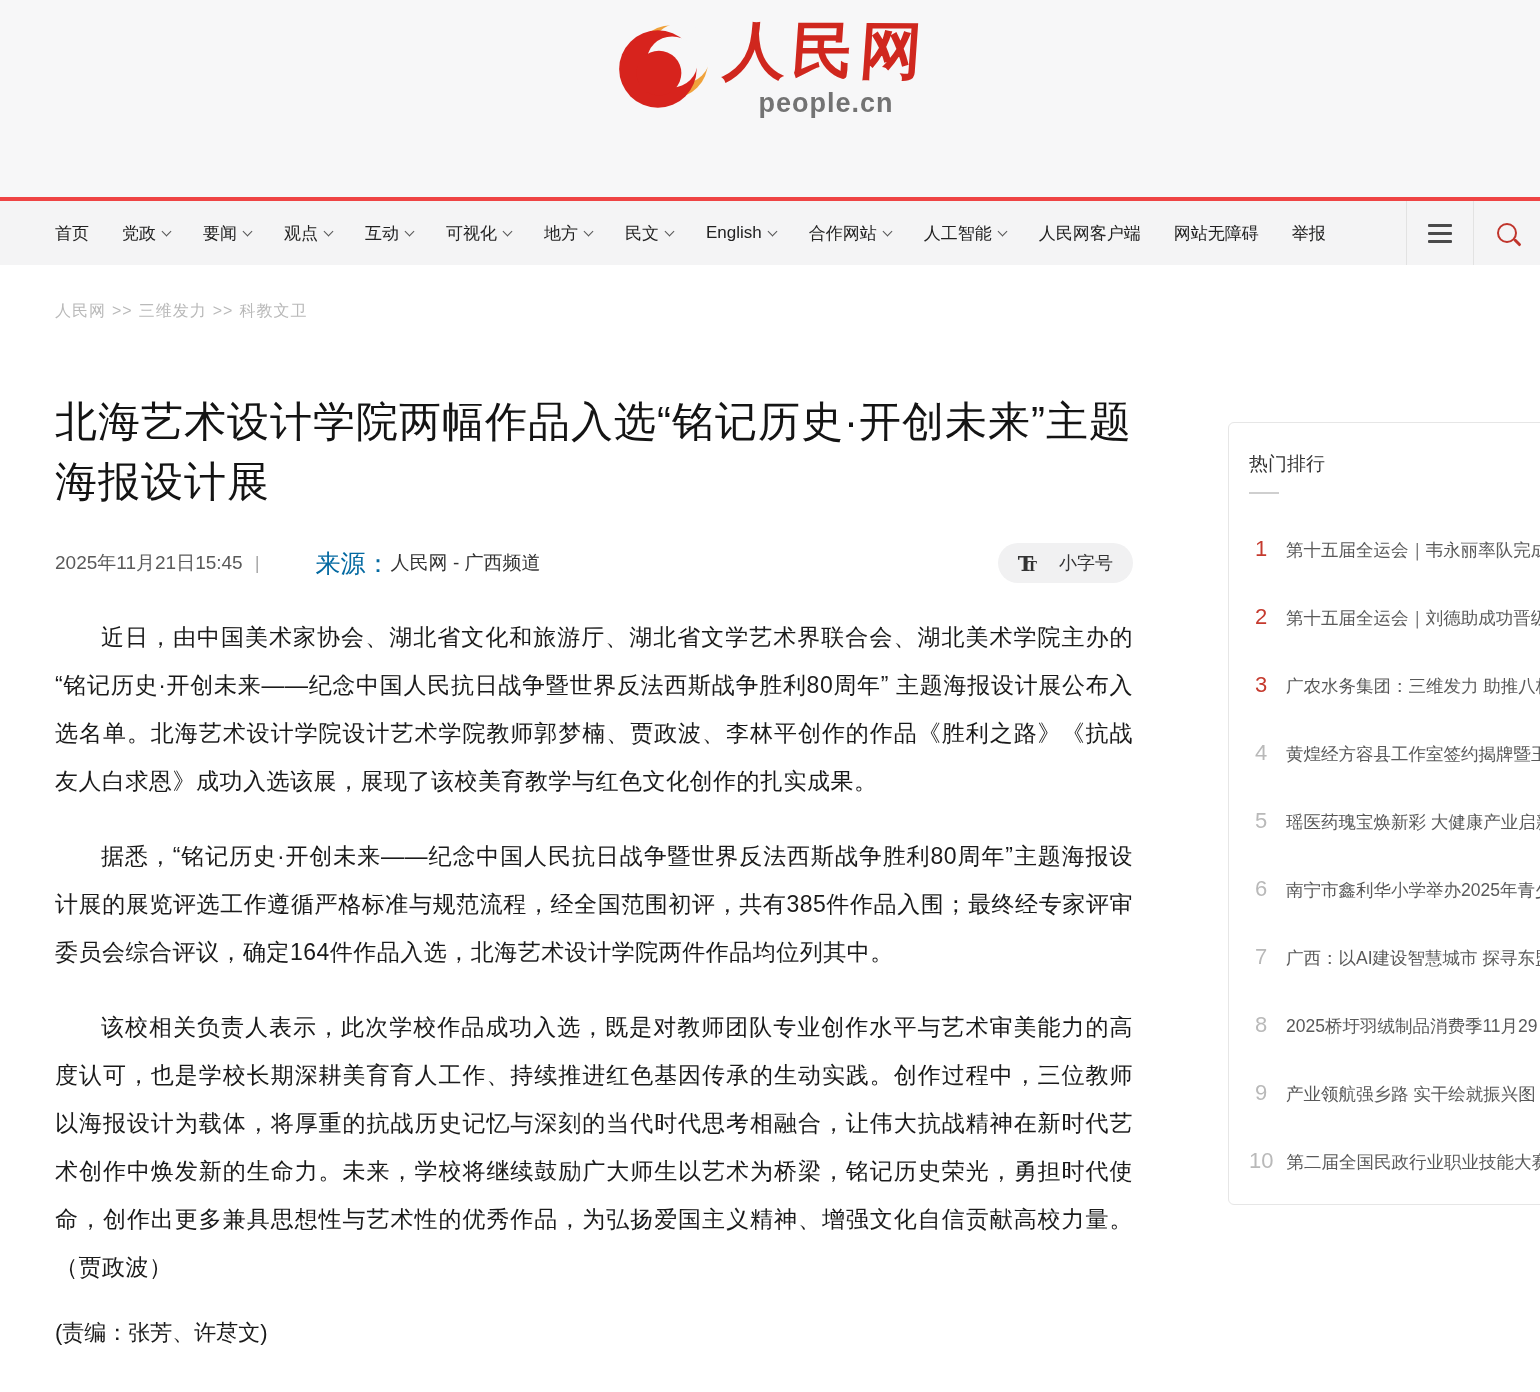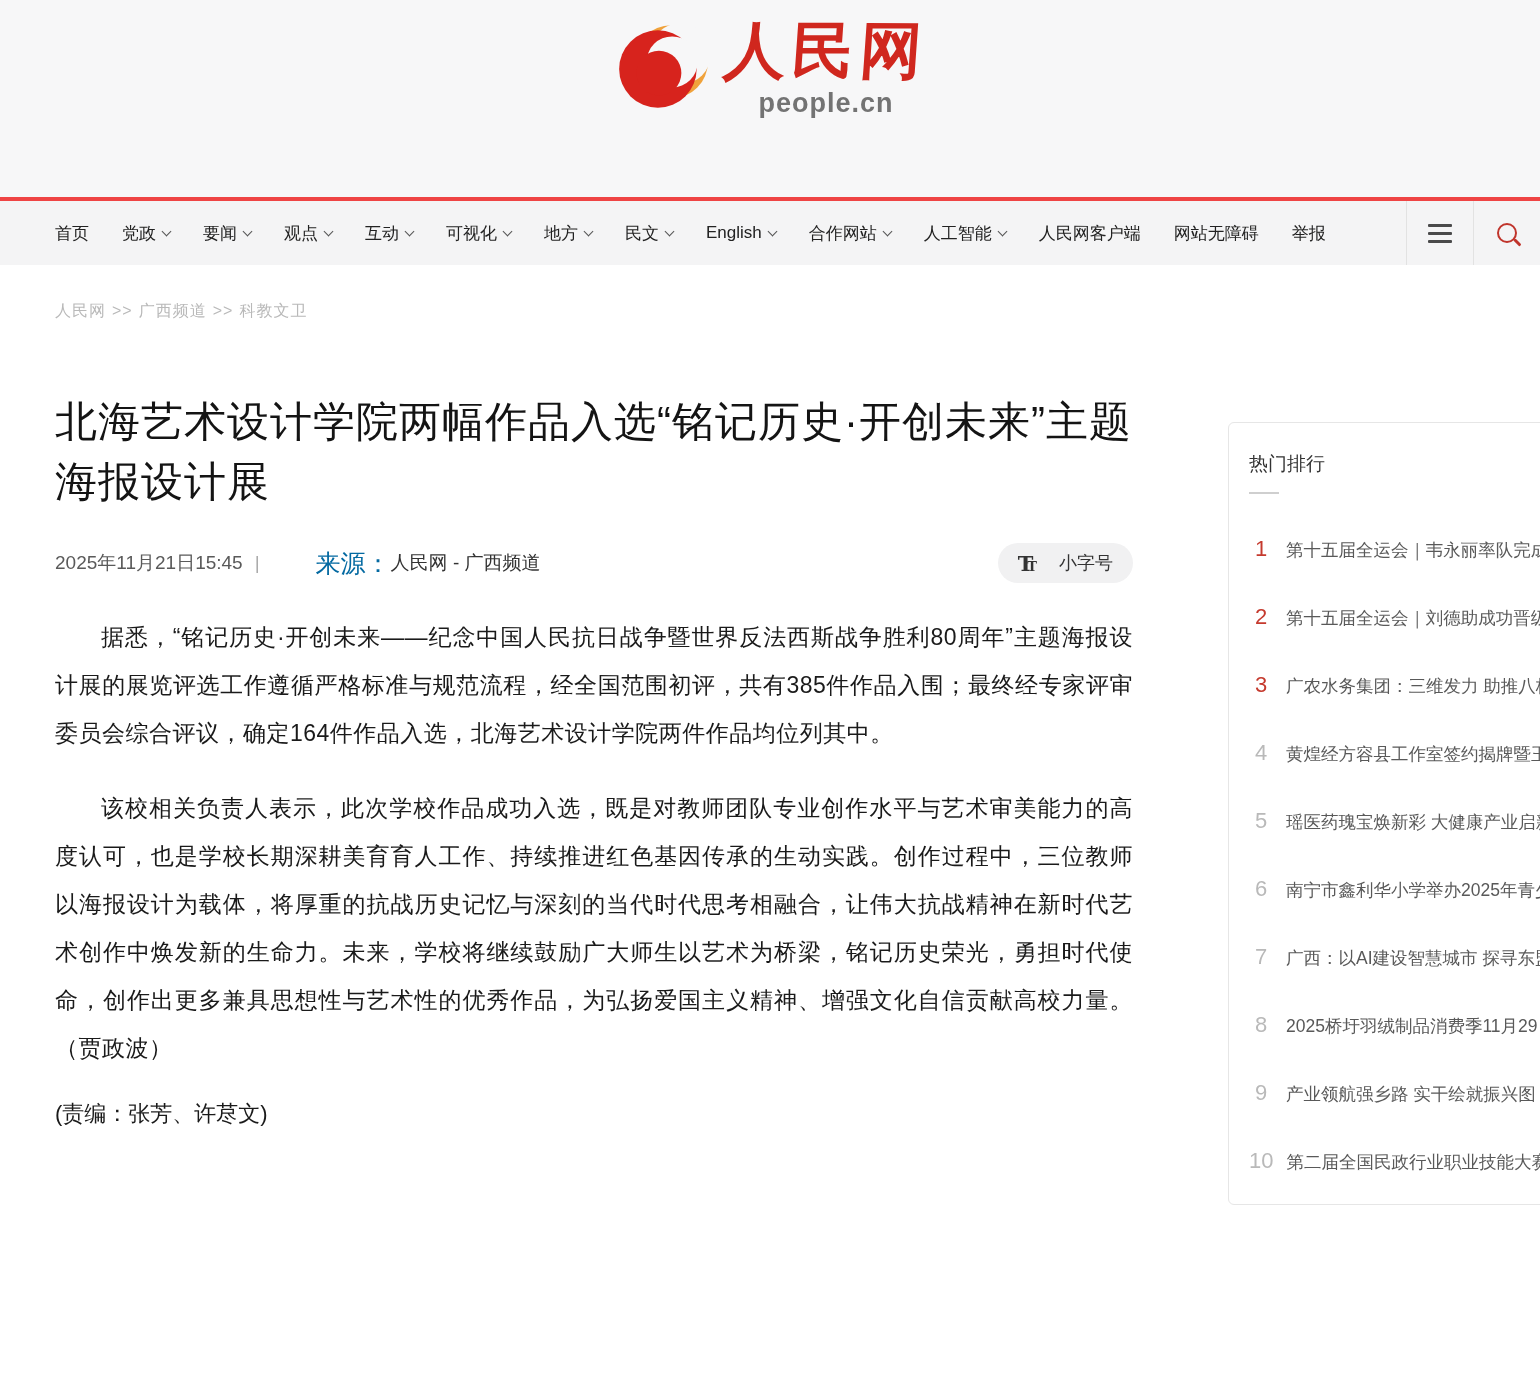--- a/index.html
+++ b/index.html
@@ -155,39 +155,40 @@
           <span></span>
         </div>
     </div>
     <div class="v-sep"></div>
     <div class="icon-cell">
       <div class="search-glyph"></div>
     </div>
   </div>
 </nav>
 
-<div class="breadcrumb"><span>人民网</span><span class="sep">&gt;&gt;</span><span>广西频道</span><span class="sep">&gt;&gt;</span><span>科教文卫</span></div>
+<div class="breadcrumb"><span>人民网</span><span class="sep">&gt;&gt;</span><span>三维发力</span><span class="sep">&gt;&gt;</span><span>科教文卫</span></div>
 
 <main class="article">
   <h1 class="article-title">北海艺术设计学院两幅作品入选“铭记历史·开创未来”主题海报设计展</h1>
 
   <div class="meta-row">
     <span class="meta-date">2025年11月21日15:45</span>
     <span class="meta-pipe">|</span>
     <span class="meta-src-label">来源：</span>
     <span class="meta-src">人民网 - 广西频道</span>
     <button class="font-btn">
       <span>
         <span class="t-big">T</span><span class="t-small">T</span>
       </span>
       <span class="fb-label">小字号</span>
     </button>
   </div>
 
   <div class="body-text">
+      <p>近日，由中国美术家协会、湖北省文化和旅游厅、湖北省文学艺术界联合会、湖北美术学院主办的 “铭记历史·开创未来——纪念中国人民抗日战争暨世界反法西斯战争胜利80周年” 主题海报设计展公布入选名单。北海艺术设计学院设计艺术学院教师郭梦楠、贾政波、李林平创作的作品《胜利之路》《抗战友人白求恩》成功入选该展，展现了该校美育教学与红色文化创作的扎实成果。</p>
       <p>据悉，“铭记历史·开创未来——纪念中国人民抗日战争暨世界反法西斯战争胜利80周年”主题海报设计展的展览评选工作遵循严格标准与规范流程，经全国范围初评，共有385件作品入围；最终经专家评审委员会综合评议，确定164件作品入选，北海艺术设计学院两件作品均位列其中。</p>
       <p>该校相关负责人表示，此次学校作品成功入选，既是对教师团队专业创作水平与艺术审美能力的高度认可，也是学校长期深耕美育育人工作、持续推进红色基因传承的生动实践。创作过程中，三位教师以海报设计为载体，将厚重的抗战历史记忆与深刻的当代时代思考相融合，让伟大抗战精神在新时代艺术创作中焕发新的生命力。未来，学校将继续鼓励广大师生以艺术为桥梁，铭记历史荣光，勇担时代使命，创作出更多兼具思想性与艺术性的优秀作品，为弘扬爱国主义精神、增强文化自信贡献高校力量。（贾政波）</p>
     </div>
 </main>
 
 <div class="editor-line">(责编：张芳、许荩文)</div>
 
 <aside class="sidebar">
   <div class="sidebar-title">热门排行</div>
   <div class="sidebar-underline"></div>

